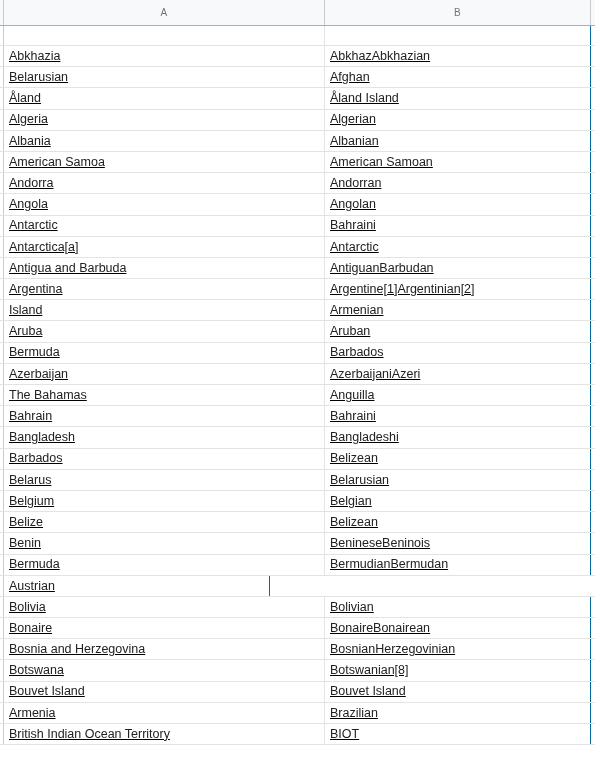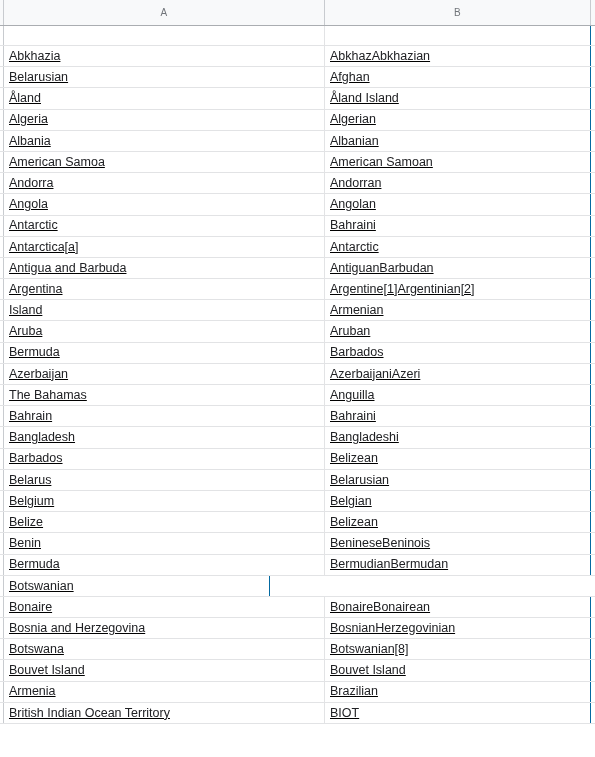--- a/index.html
+++ b/index.html
@@ -234,21 +234,26 @@
         <div class="cell col-a">Benin</div>
         <div class="cell col-b">BenineseBeninois</div>
       </div>
       <div class="row">
         <div class="gutter"></div>
         <div class="cell col-a">Bermuda</div>
         <div class="cell col-b">BermudianBermudan</div>
       </div>
       <div class="row">
         <div class="gutter"></div>
-        <div class="cell col-b">Botswanian</div>
+        <div class="cell col-b">Austrian</div>
+      </div>
+      <div class="row">
+        <div class="gutter"></div>
+        <div class="cell col-a">Bolivia</div>
+        <div class="cell col-b">Bolivian</div>
       </div>
       <div class="row">
         <div class="gutter"></div>
         <div class="cell col-a">Bonaire</div>
         <div class="cell col-b">BonaireBonairean</div>
       </div>
       <div class="row">
         <div class="gutter"></div>
         <div class="cell col-a">Bosnia and Herzegovina</div>
         <div class="cell col-b">BosnianHerzegovinian</div>

